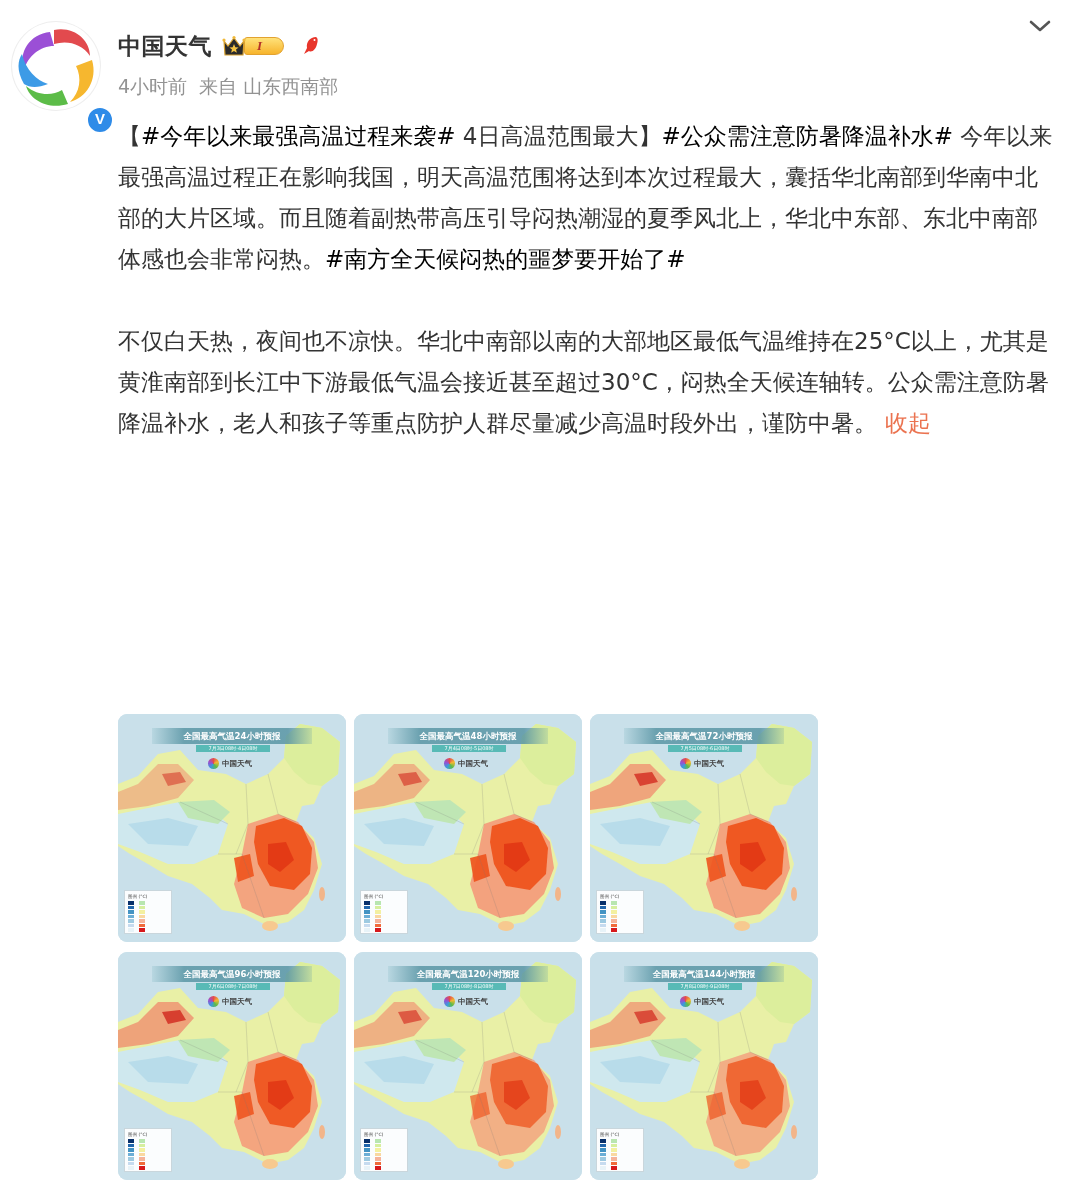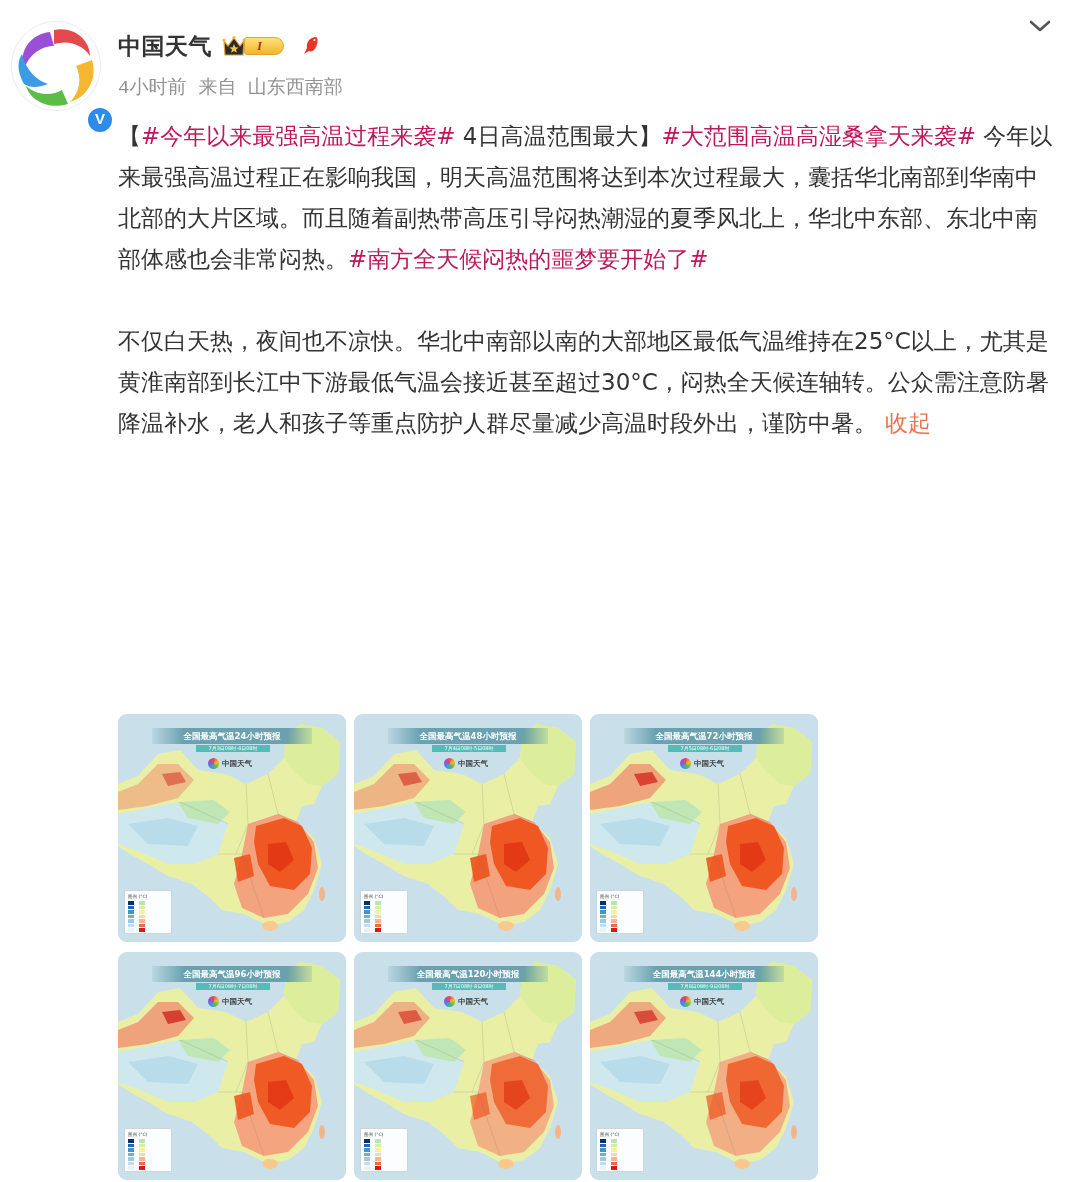--- a/index.html
+++ b/index.html
@@ -10,28 +10,28 @@
   .avatar svg { position: absolute; left: 0; top: 0; }
   .verified { position: absolute; left: 74px; top: 84px; width: 28px; height: 28px; border-radius: 50%; background: #2e8be8; border: 2.5px solid #fff; color: #fff; font-size: 15px; font-weight: bold; text-align: center; line-height: 22px; font-family: "Liberation Sans", sans-serif; }
 
   .name-row { position: absolute; left: 118px; top: 28px; height: 36px; display: flex; align-items: center; }
   .username { font-size: 23px; font-weight: bold; color: #333333; letter-spacing: 0.5px; }
   .crown-badge { margin-left: 10px; display: flex; align-items: center; height: 24px; }
   .crown { width: 24px; height: 22px; position: relative; }
   .level { margin-left: -2px; height: 18px; width: 40px; background: linear-gradient(#ffe27a, #f7b42c); border: 1px solid #e2a230; border-radius: 3px 9px 9px 3px; color: #b5322a; font-family: "Liberation Serif", serif; font-weight: bold; font-style: italic; font-size: 13px; line-height: 16px; padding-left: 12px; }
   .fish { margin-left: 18px; width: 18px; height: 22px; }
 
-  .meta { position: absolute; left: 118px; top: 74px; font-size: 19px; color: #939393; display: flex; gap: 12px; font-family: Liberation Mono, monospace; }
+  .meta { position: absolute; left: 118px; top: 74px; font-size: 19px; color: #939393; display: flex; gap: 12px; }
 
   .chevron { position: absolute; left: 1028px; top: 16px; width: 24px; height: 20px; cursor: pointer; }
 
   .post-text { position: absolute; left: 118px; top: 116px; width: 940px; font-size: 23px; line-height: 41px; color: #333333; }
   .post-text p { margin-bottom: 41px; }
   .post-text p:last-child { margin-bottom: 12px; }
-  .tag { color: #be185d; cursor: pointer; }
+  .tag { color: #000000; cursor: pointer; }
   .collapse { color: #eb7350; cursor: pointer; margin-left: 8px; }
 
   .grid { position: absolute; left: 118px; top: 714px; width: 700px; display: grid; grid-template-columns: 228px 228px 228px; grid-auto-rows: 228px; column-gap: 8px; row-gap: 10px; }
   .tile { position: relative; border-radius: 9px; overflow: hidden; background: #cfe3ec; cursor: pointer; }
   .tile svg.map { position: absolute; left: 0; top: 0; width: 228px; height: 228px; }
   .title-banner { position: absolute; left: 34px; top: 14px; width: 160px; height: 16px; background: linear-gradient(90deg, rgba(120,180,190,0.2), rgba(90,150,165,0.85) 20%, rgba(90,150,165,0.85) 85%, rgba(90,150,165,0.2)); color: #fff; font-size: 8.5px; font-weight: bold; text-align: center; line-height: 16px; white-space: nowrap; }
   .sub-banner { position: absolute; left: 78px; top: 31px; width: 74px; height: 7px; background: rgba(40,170,160,0.7); color: #fff; font-size: 5px; text-align: center; line-height: 7px; white-space: nowrap; overflow: hidden; }
   .logo-row { position: absolute; left: 90px; top: 44px; display: flex; align-items: center; gap: 3px; }
   .logo-dot { width: 11px; height: 11px; border-radius: 50%; background: conic-gradient(#e44c4c, #f5b830, #5cbc4a, #3a9ae0, #9a4fd0, #e44c4c); }
   .logo-text { font-size: 7.5px; color: #444; font-weight: bold; }
@@ -87,21 +87,21 @@
   </span>
 </div>
 
 <div class="chevron">
   <svg width="24" height="20" viewBox="0 0 24 20">
       <path d="M3,6 L12,14 L21,6" fill="none" stroke="#555" stroke-width="2.6" stroke-linecap="round" stroke-linejoin="round"></path>
     </svg>
 </div>
 
 <div class="post-text">
-  <p><span>【</span><span class="tag">#今年以来最强高温过程来袭#</span><span> 4日高温范围最大】</span><span class="tag">#大范围高温高湿桑拿天来袭#</span><span> 今年以来最强高温过程正在影响我国，明天高温范围将达到本次过程最大，囊括华北南部到华南中北部的大片区域。而且随着副热带高压引导闷热潮湿的夏季风北上，华北中东部、东北中南部体感也会非常闷热。</span><span class="tag">#南方全天候闷热的噩梦要开始了#</span></p>
+  <p><span>【</span><span class="tag">#今年以来最强高温过程来袭#</span><span> 4日高温范围最大】</span><span class="tag">#公众需注意防暑降温补水#</span><span> 今年以来最强高温过程正在影响我国，明天高温范围将达到本次过程最大，囊括华北南部到华南中北部的大片区域。而且随着副热带高压引导闷热潮湿的夏季风北上，华北中东部、东北中南部体感也会非常闷热。</span><span class="tag">#南方全天候闷热的噩梦要开始了#</span></p>
   <p><span>不仅白天热，夜间也不凉快。华北中南部以南的大部地区最低气温维持在25°C以上，尤其是黄淮南部到长江中下游最低气温会接近甚至超过30°C，闷热全天候连轴转。公众需注意防暑降温补水，老人和孩子等重点防护人群尽量减少高温时段外出，谨防中暑。</span><span class="collapse">收起</span></p>
 </div>
 
 <div class="grid" id="grid">
     <div class="tile">
     <svg class="map" viewBox="0 0 228 228">
         <rect width="228" height="228" fill="#c9e0ea"></rect>
         <path d="M0,70 L20,62 L40,40 L62,36 L80,56 L108,60 L128,70 L150,60 L166,44 L168,22 L182,10 L204,14 L222,28 L220,60 L204,72 L196,90 L184,92 L178,108 L196,124 L204,150 L196,176 L186,196 L170,208 L150,212 L126,200 L104,196 L92,184 L74,170 L50,162 L30,150 L12,140 L0,132 Z" fill="#e9f0a6"></path>
         <path d="M166,44 L168,22 L182,10 L204,14 L222,28 L220,60 L204,72 L190,70 L176,58 Z" fill="#dcee9c"></path>
         <path d="M0,78 L20,70 L40,50 L60,50 L76,66 L60,84 L30,92 L0,96 Z" fill="rgba(240,140,110,0.5249999999999999)"></path>

